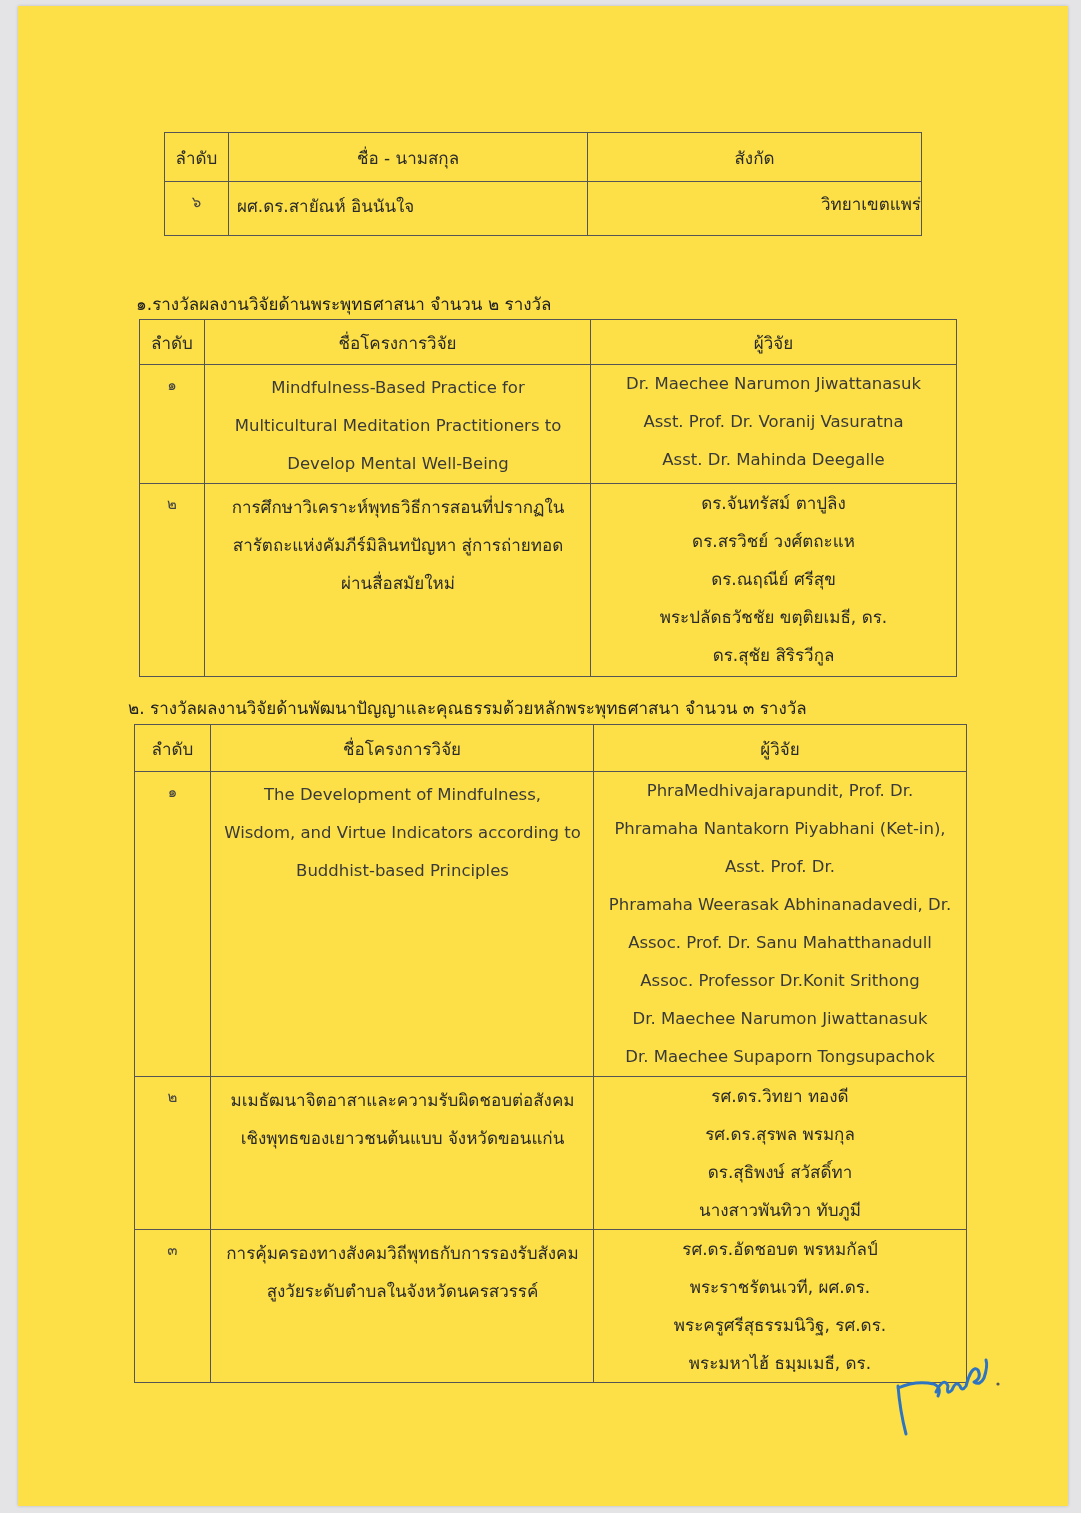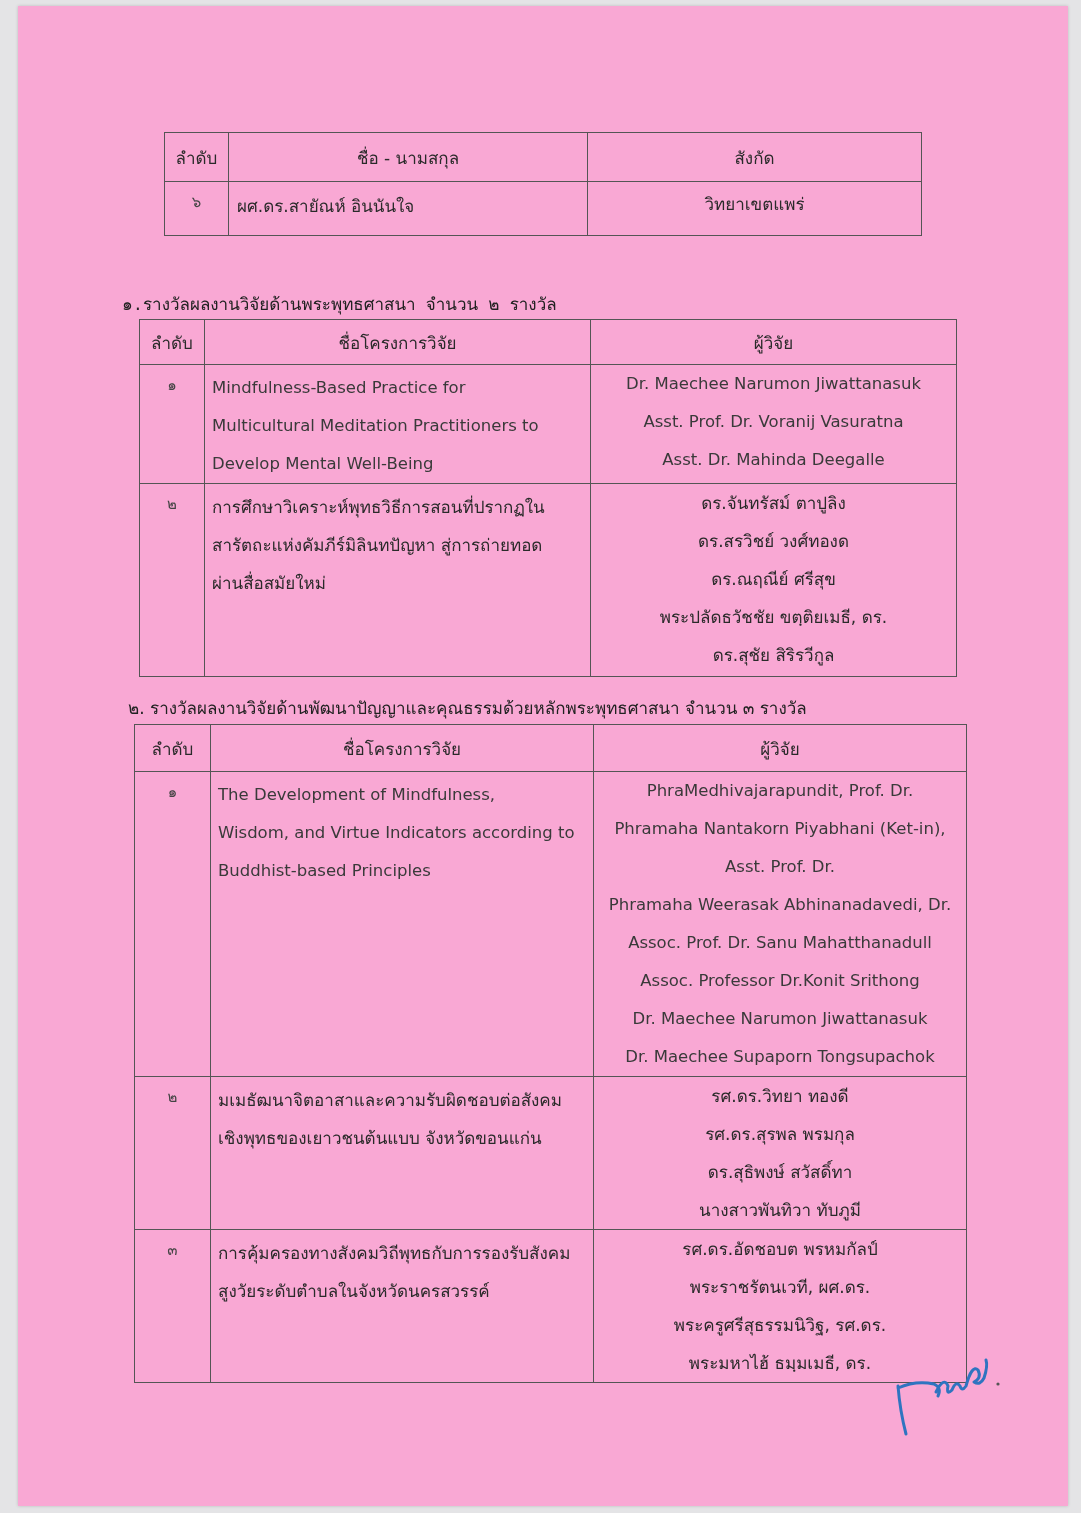--- a/index.html
+++ b/index.html
@@ -5,21 +5,21 @@
   html, body { margin: 0; padding: 0; }
   body {
     width: 1081px; height: 1513px; overflow: hidden;
     background: #e4e4e6;
     font-family: "DejaVu Sans", sans-serif;
     color: #2a2a2a;
   }
   .page {
     position: absolute; left: 18px; top: 6px;
     width: 1050px; height: 1500px;
-    background: #f9a8d4;
+    background: #fde047;
     box-shadow: 0 0 3px rgba(0,0,0,0.18);
   }
   table.t {
     position: absolute;
     border-collapse: collapse;
     table-layout: fixed;
     font-size: 17px;
   }
   table.t td, table.t th {
     border: 1.5px solid #555;
@@ -28,21 +28,21 @@
     font-weight: normal;
   }
   table.t th { vertical-align: middle; text-align: center; height: 44px; }
   .num { text-align: center; color: #444; font-size: 15px; padding-top: 8px !important; }
   .title-cell { padding: 4px 6px 0 7px !important; line-height: 38px; }
   .authors-cell { text-align: center; line-height: 38px; padding-top: 0px !important; margin-top: 42px; }
   .heading {
     position: absolute; font-size: 17px; white-space: nowrap; color: #222;
   }
   .eng { font-family: "DejaVu Sans", sans-serif; font-size: 16.5px; color: #3a3a3a; }
-  .line { display: block; white-space: nowrap; }
+  .line { display: block; white-space: nowrap; text-align: center; }
   .sig { position: absolute; left: 868px; top: 1350px; }
 </style>
 </head>
 <body>
 
 <div class="page">
 
   <table class="t" style="left:146px; top:126px; width:757px;">
     <colgroup>
         <col style="width:64px">
@@ -51,26 +51,26 @@
       </colgroup>
     <tbody>
         <tr>
       <th style="height:48px">ลำดับ</th>
       <th>ชื่อ - นามสกุล</th>
       <th>สังกัด</th>
     </tr>
     <tr style="height:54px">
       <td class="num" style="padding-top:12px">๖</td>
       <td style="padding:10px 16px 0 8px">ผศ.ดร.สายัณห์ อินนันใจ</td>
-      <td style="text-align:center; padding-top:8px">วิทยาเขตแพร่</td>
+      <td style="text-align:right; padding-top:8px">วิทยาเขตแพร่</td>
     </tr>
   </tbody>
     </table>
 
-  <div class="heading" style="left:104px; top:284px;font-family:Liberation Mono, monospace;">๑.รางวัลผลงานวิจัยด้านพระพุทธศาสนา จำนวน ๒ รางวัล</div>
+  <div class="heading" style="left:118px; top:284px;">๑.รางวัลผลงานวิจัยด้านพระพุทธศาสนา จำนวน ๒ รางวัล</div>
 
   <table class="t" style="left:121px; top:313px; width:817px;">
     <colgroup>
         <col style="width:65px">
         <col style="width:386px">
         <col style="width:366px">
       </colgroup>
     <tbody>
         <tr>
       <th>ลำดับ</th>
@@ -92,21 +92,21 @@
     </tr>
     <tr>
       <td class="num">๒</td>
       <td class="title-cell">
         <span class="line">การศึกษาวิเคราะห์พุทธวิธีการสอนที่ปรากฏใน</span>
         <span class="line">สารัตถะแห่งคัมภีร์มิลินทปัญหา สู่การถ่ายทอด</span>
         <span class="line">ผ่านสื่อสมัยใหม่</span>
       </td>
       <td class="authors-cell" style="padding-bottom:2px">
         <span class="line">ดร.จันทรัสม์ ตาปูลิง</span>
-        <span class="line">ดร.สรวิชย์ วงศ์ทองด</span>
+        <span class="line">ดร.สรวิชย์ วงศ์ตถะแห</span>
         <span class="line">ดร.ณฤณีย์ ศรีสุข</span>
         <span class="line">พระปลัดธวัชชัย ขตฺติยเมธี, ดร.</span>
         <span class="line">ดร.สุชัย สิริรวีกูล</span>
       </td>
     </tr>
   </tbody>
     </table>
 
   <div class="heading" style="left:110px; top:688px;">๒. รางวัลผลงานวิจัยด้านพัฒนาปัญญาและคุณธรรมด้วยหลักพระพุทธศาสนา จำนวน ๓ รางวัล</div>
 

